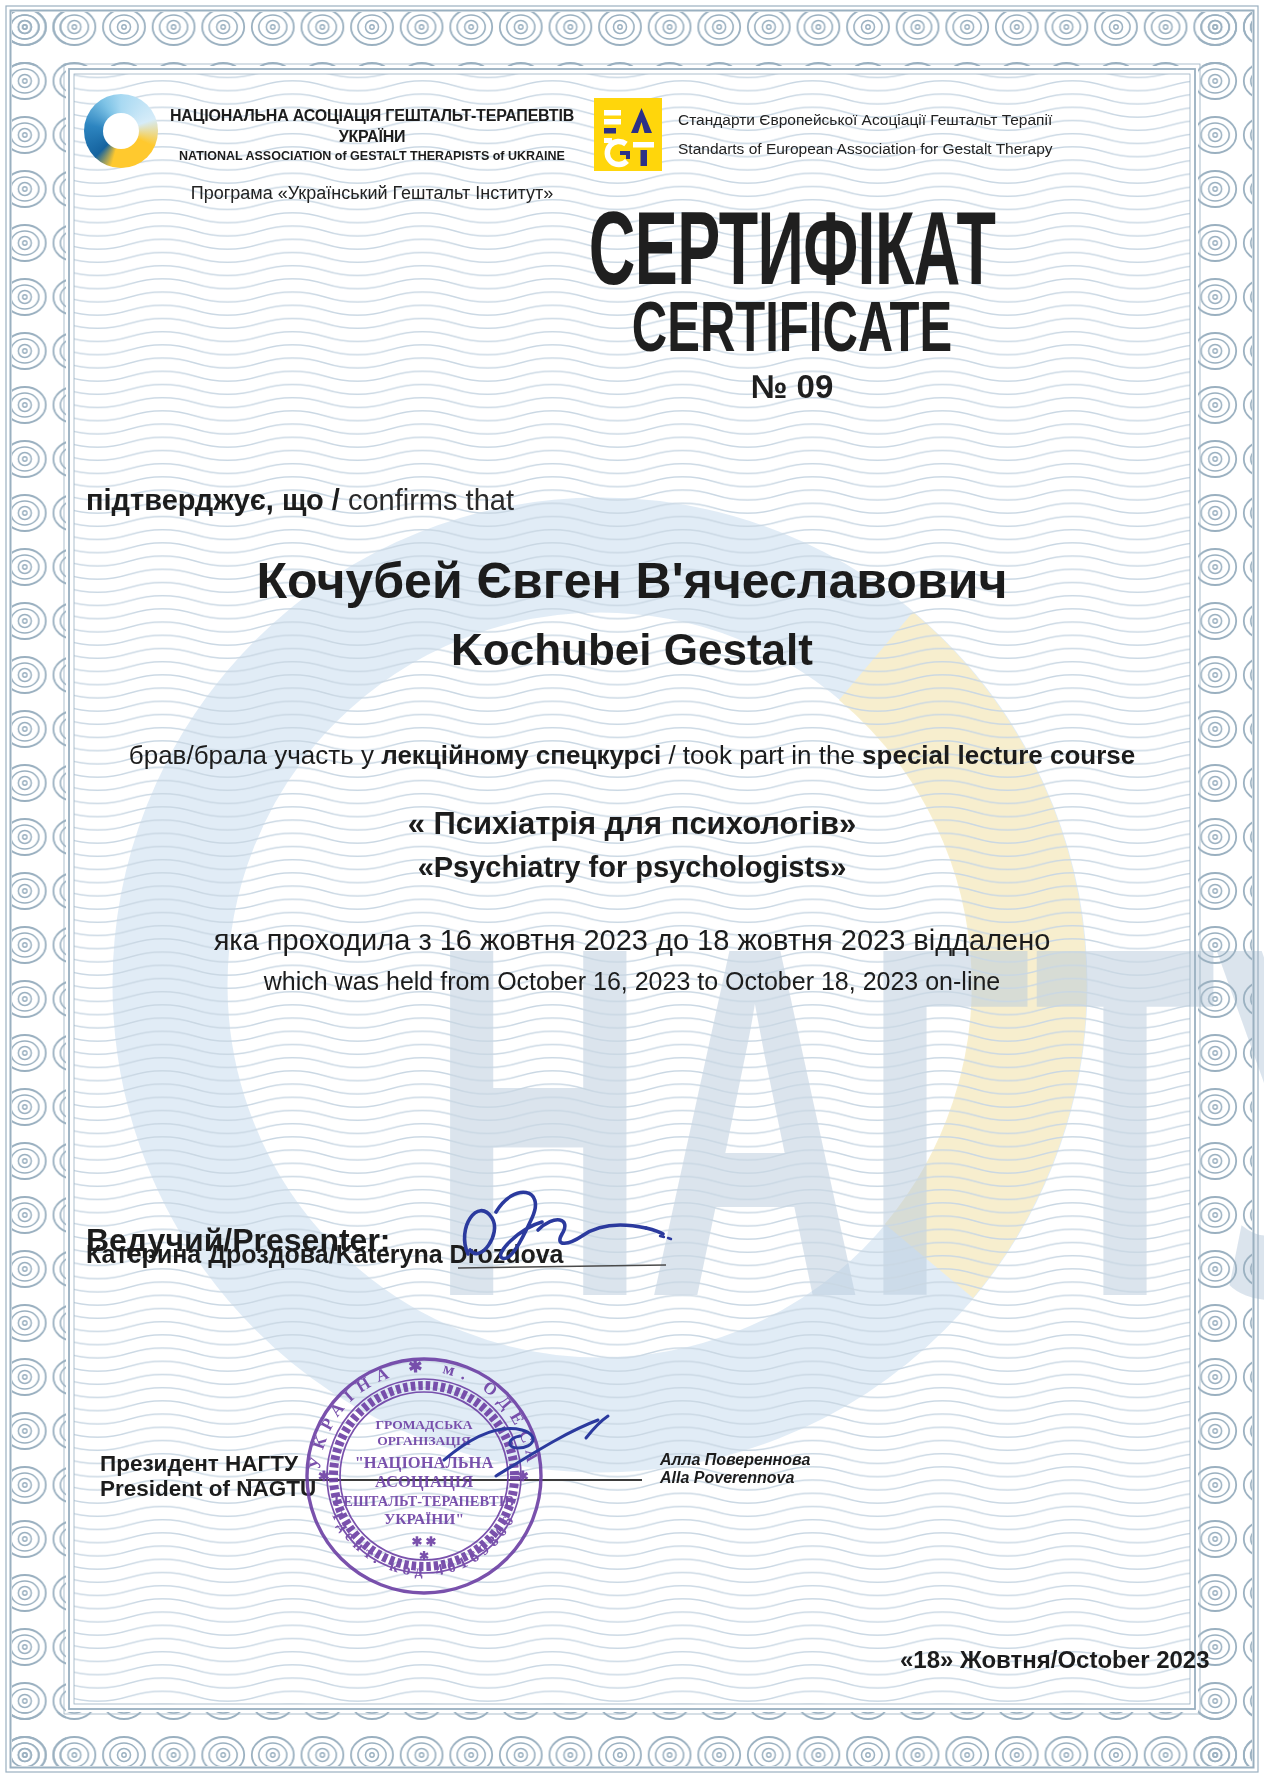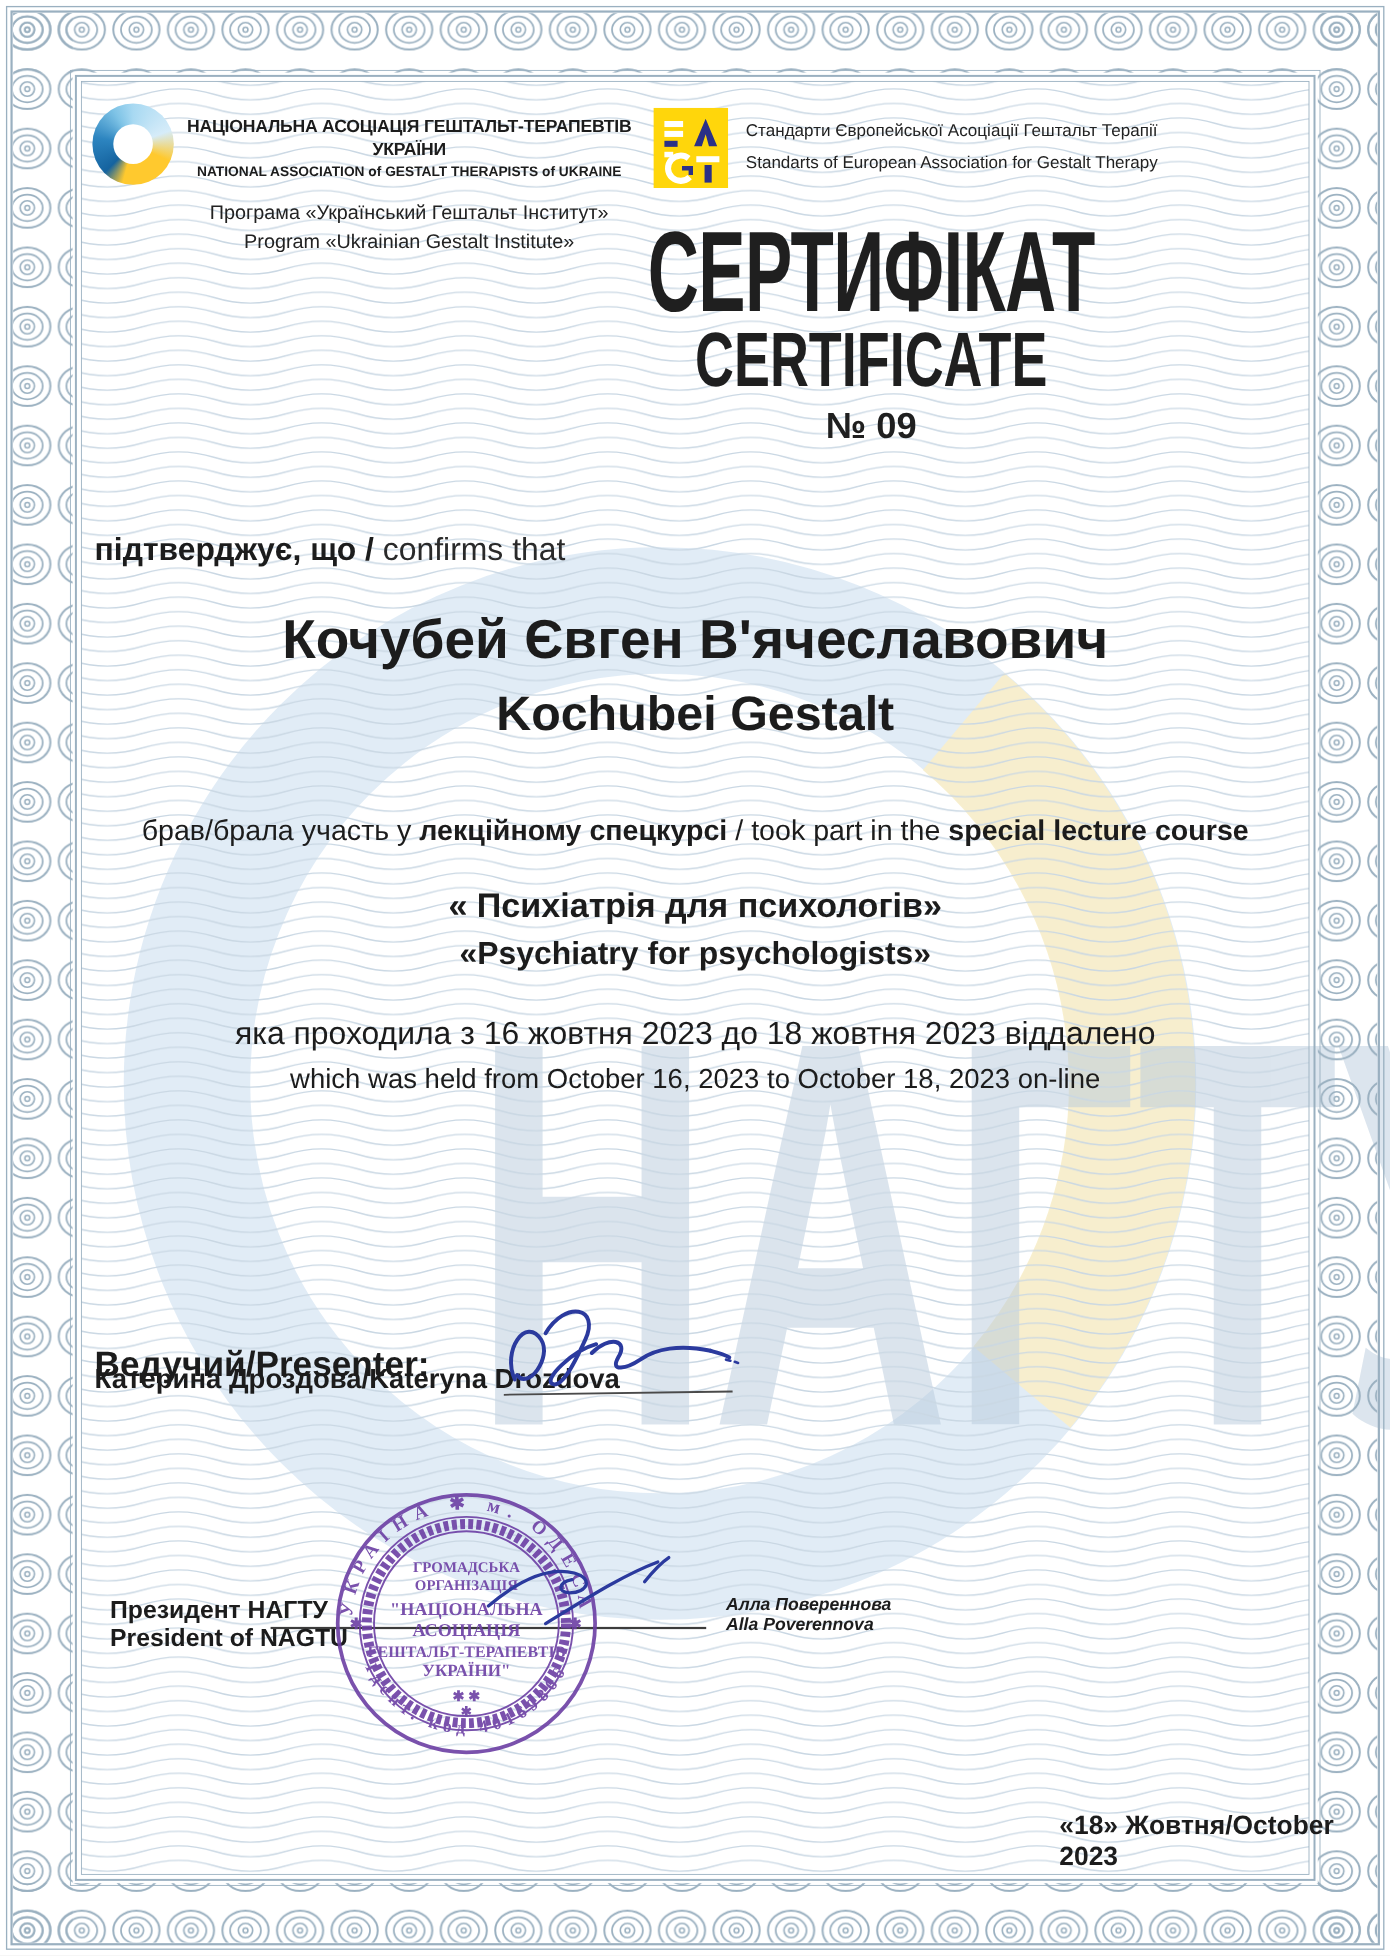--- a/index.html
+++ b/index.html
@@ -56,21 +56,21 @@
   .hours .en{font-size:26px;}
   .hours .val{font-size:31px; margin-left:10px;}
   .presenter-label{position:absolute; left:86px; top:1182px; font-size:32px; font-weight:bold;margin-top:40px;}
   .presenter-name{position:absolute; left:86px; top:1240px; font-size:25px; font-weight:bold;}
 
   
   .sig-line{position:absolute; left:246px; top:1479px; width:396px; border-top:2px solid #3c3c3c;}
   .president{position:absolute; left:100px; top:1451px; font-size:22.5px; font-weight:bold; line-height:1.12;}
   .alla{position:absolute; left:660px; top:1451px; font-size:16px; font-weight:bold; line-height:1.12;font-style:italic;}
   .issued{position:absolute; left:740px; top:1612px; font-size:23px; font-weight:bold; line-height:1.45;}
-  .issued-date{position:absolute; left:963px; top:1646px; font-size:24px; font-weight:bold;}.z1{z-index:1}.z2{z-index:2}.z3{z-index:3}
+  .issued-date{position:absolute; left:900px; top:1646px; font-size:24px; font-weight:bold;}.z1{z-index:1}.z2{z-index:2}.z3{z-index:3}
   .content{position:absolute; left:0; top:0; width:1264px; height:1778px; z-index:4;}
 </style>
 </head>
 <body>
 
 <div class="page">
 
   <svg class="layer z1" width="1264" height="1778" aria-hidden="true">
     <circle cx="600" cy="985" r="430" fill="none" stroke="#dce9f4" stroke-width="115" opacity="0.85"></circle>
     <path d="M 876,656 A 430,430 0 0 1 929,1261" fill="none" stroke="#f8eecb" stroke-width="115" opacity="0.95"></path>
@@ -112,21 +112,20 @@
 
     <div class="logo-donut"></div>
 
     <div class="org-block">
       <div class="org-uk">НАЦІОНАЛЬНА АСОЦІАЦІЯ ГЕШТАЛЬТ-ТЕРАПЕВТІВ УКРАЇНИ</div>
       <div class="org-en">NATIONAL ASSOCIATION of GESTALT THERAPISTS of UKRAINE</div>
     </div>
 
     <div class="program-block">
       <div>Програма «Український Гештальт Інститут»</div>
-      <div>Program «Ukrainian Gestalt Institute»</div>
     </div>
 
     <svg class="eagt-logo" width="68" height="73" viewBox="0 0 68 73" aria-hidden="true">
       <rect x="0" y="0" width="68" height="73" fill="#ffd60b"></rect>
       <rect x="10" y="12" width="17" height="5.5" fill="#ffffff"></rect>
       <rect x="10" y="21" width="17" height="5.5" fill="#ffffff"></rect>
       <rect x="10" y="30" width="12" height="5.5" fill="#2b3087"></rect>
       <path d="M37,35 L47.5,10 L58,35 L50.5,35 L47.5,24 L44,35 Z" fill="#2b3087"></path>
       <rect x="10" y="40" width="8" height="5" fill="#ffffff"></rect>
       <path d="M32,46 A11.5,11.5 0 1 0 33,63" fill="none" stroke="#ffffff" stroke-width="5.5"></path>

